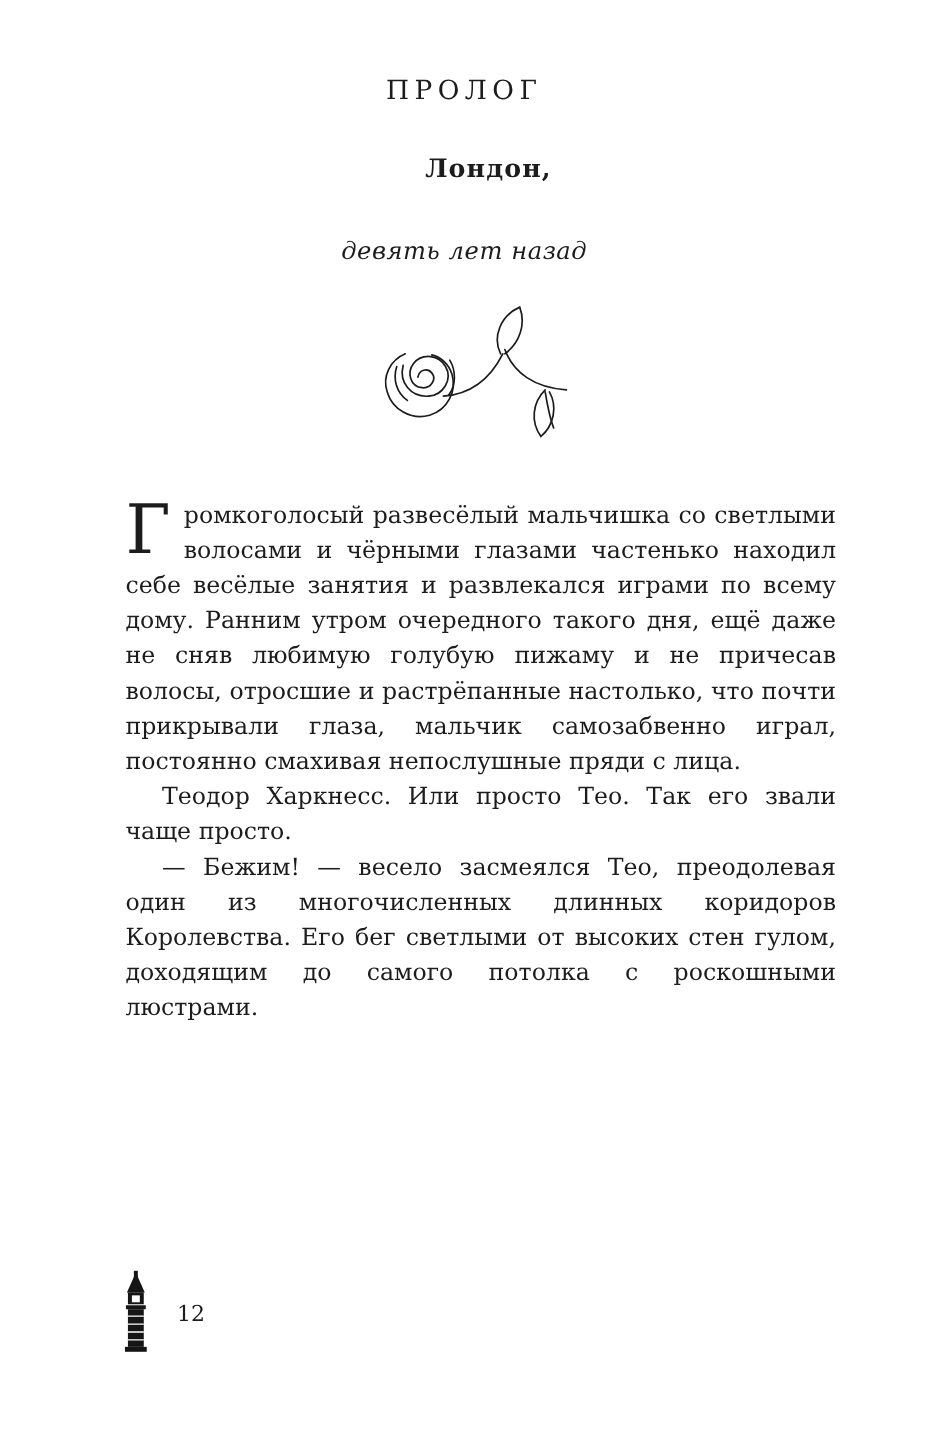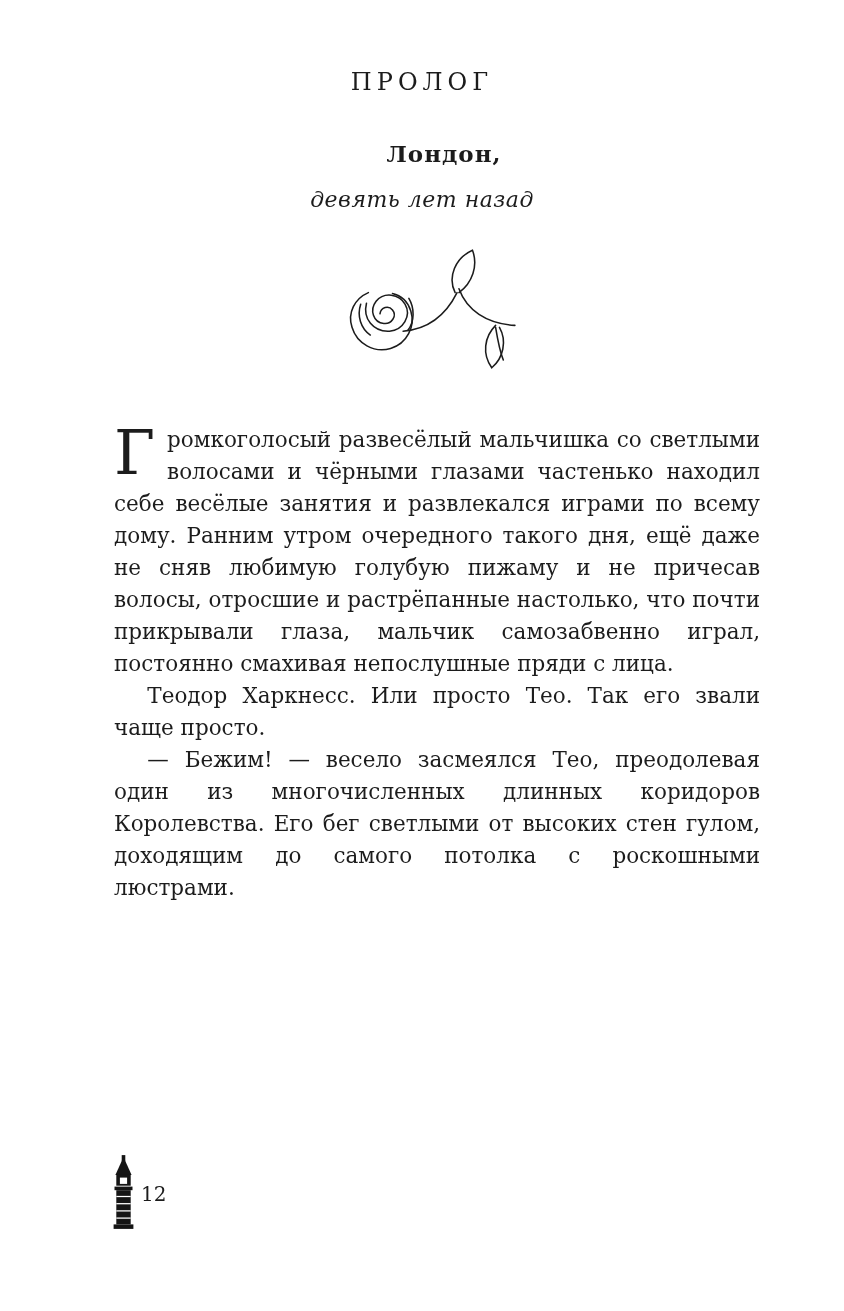--- a/index.html
+++ b/index.html
@@ -21,21 +21,21 @@
     letter-spacing: 5px;
   }
   .location {
     margin-top: 44px;
     font-size: 23px;
     font-weight: 700;
     letter-spacing: 1px;
     margin-left: 44px;
   }
   .time {
-    margin-top: 20px;
+    margin-top: 49px;
     font-size: 22px;
     font-style: italic;
     letter-spacing: 0.5px;
   }
   .rose-wrap {
     margin-top: 24px;
     text-align: center;
     padding-left: 20px;
   }
   .body-text {
@@ -52,21 +52,21 @@
     font-size: 62px;
     line-height: 52px;
     padding: 3px 12px 0 0;
   }
   .footer {
     position: absolute;
     left: 110px;
     bottom: 78px;
     display: flex;
     align-items: center;
-    gap: 4px;
+    gap: 24px;
   }
   .page-number { font-size: 20px; }
 </style>
 </head>
 <body>
 
 <div class="page">
 
   <div class="header">
     <div class="chapter-title">ПРОЛОГ</div>

